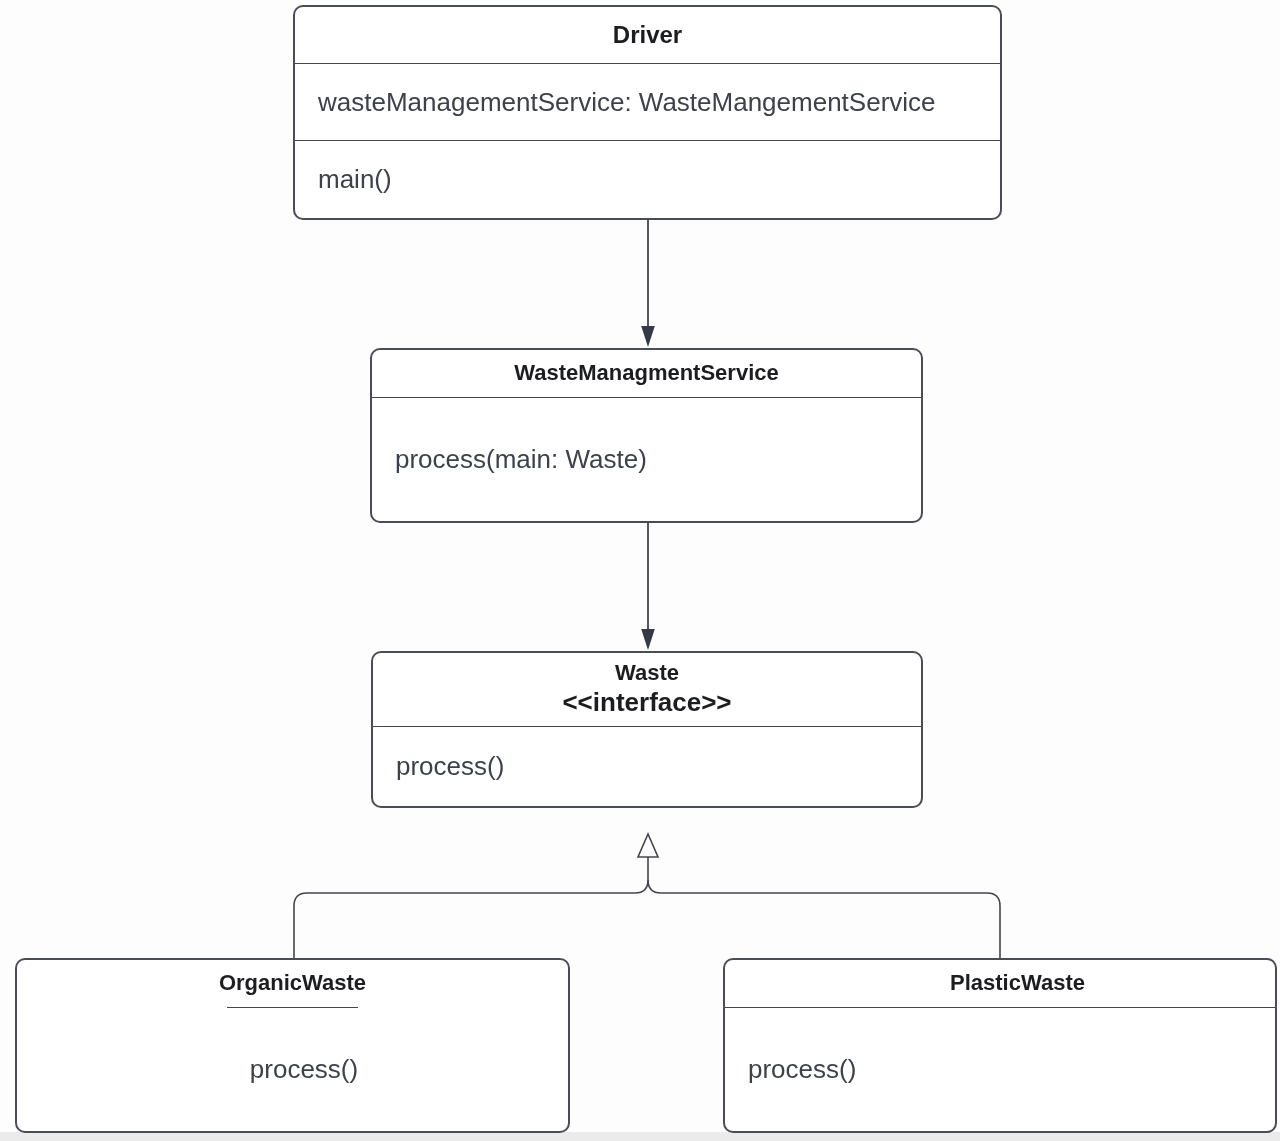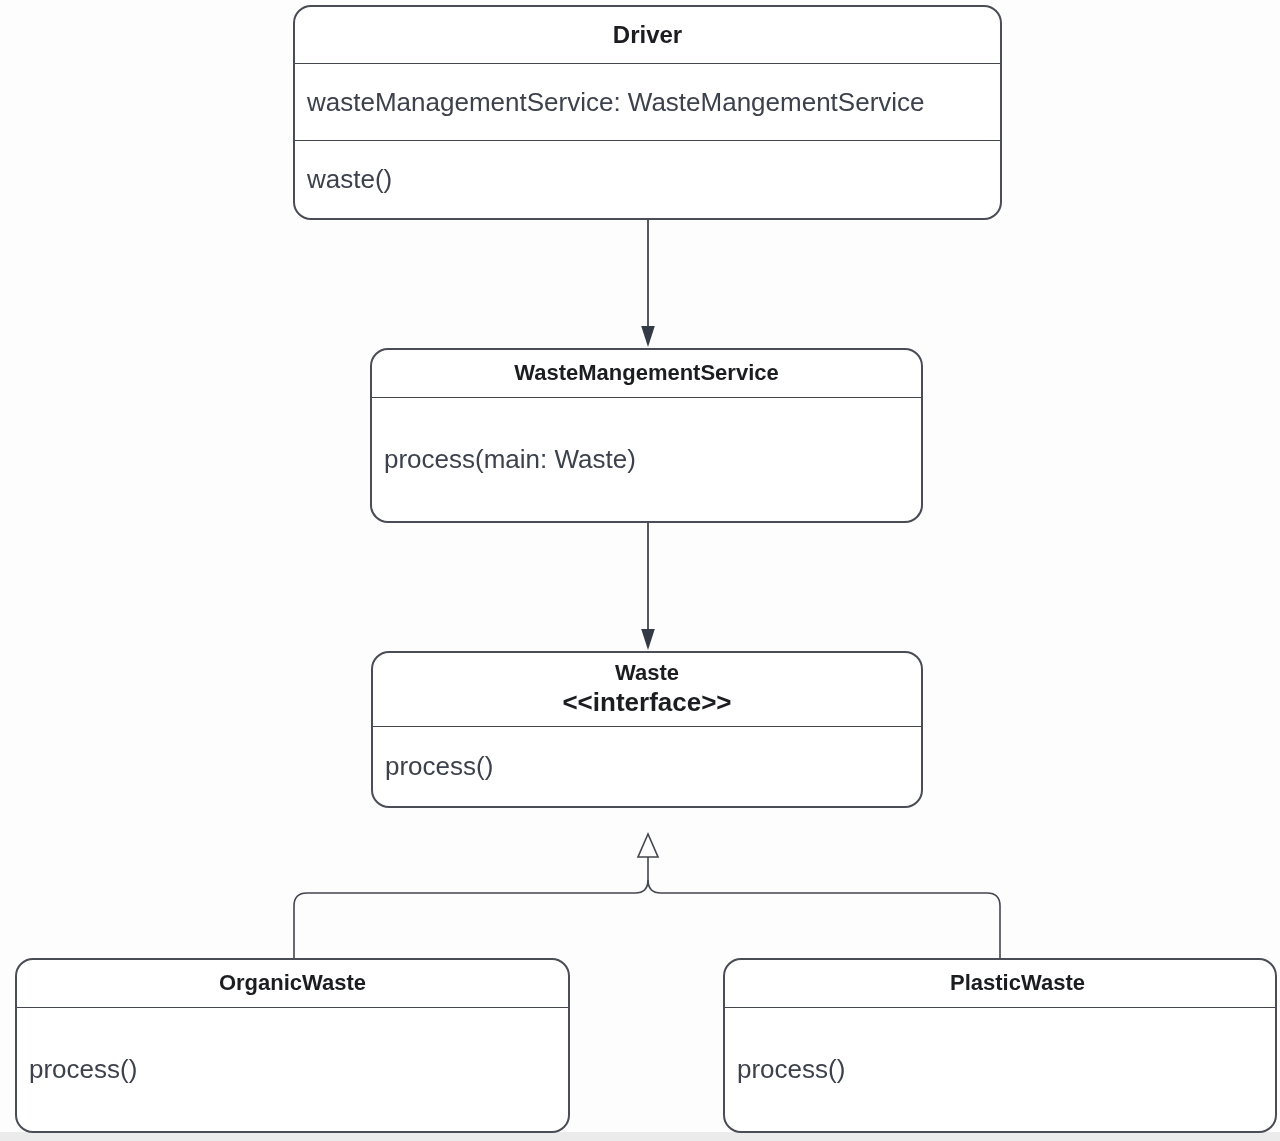--- a/index.html
+++ b/index.html
@@ -20,21 +20,21 @@
     position: absolute;
     left: 0; top: 1132px;
     width: 1280px; height: 9px;
     background: #ebebeb;
   }
   .uml-class {
     position: absolute;
     box-sizing: border-box;
     background: #ffffff;
     border: 2px solid #4a4d55;
-    border-radius: 18px;
+    border-radius: 10px;
     display: flex;
     flex-direction: column;
     overflow: hidden;
   }
   .sec { box-sizing: border-box; flex: 0 0 auto; }
   .sec + .sec { border-top: 1.5px solid #43464d; }
   .sec.grow { flex: 1 1 auto; }
   .title-sec {
     display: flex;
     flex-direction: column;
@@ -43,21 +43,21 @@
     font-weight: bold;
     color: #1c1d20;
     font-size: 22px;
     line-height: 1.22;
   }
   .title-lg { font-size: 24px; }
   .stereotype { font-size: 26px; }
   .body-row {
     display: flex;
     align-items: center;
-    padding-left: 12px;
+    padding-left: 23px;
     font-size: 26px;
     color: #3c414b;
   }
 </style>
 </head>
 <body>
 
 <div class="canvas">
 
   <div class="page-edge"></div>
@@ -82,44 +82,44 @@
   </svg>
 
   <div class="uml-class" style="left:293px; top:5px; width:709px; height:215px;">
     <div class="sec title-sec title-lg" style="height:56px;">
       <span>Driver</span>
     </div>
     <div class="sec body-row" style="height:77px;">
       <span>wasteManagementService: WasteMangementService</span>
     </div>
     <div class="sec grow body-row">
-      <span>waste()</span>
+      <span>main()</span>
     </div>
   </div>
 
   <div class="uml-class" style="left:370px; top:348px; width:553px; height:175px;">
     <div class="sec title-sec" style="height:47px;">
-      <span>WasteMangementService</span>
+      <span>WasteManagmentService</span>
     </div>
     <div class="sec grow body-row">
       <span>process(main: Waste)</span>
     </div>
   </div>
 
   <div class="uml-class" style="left:371px; top:651px; width:552px; height:157px;">
     <div class="sec title-sec" style="height:73px;">
       <span>Waste</span>
       <span class="stereotype">&lt;&lt;interface&gt;&gt;</span>
     </div>
     <div class="sec grow body-row">
       <span>process()</span>
     </div>
   </div>
 
-  <div class="uml-class" style="left:15px; top:958px; width:555px; height:175px;">
+  <div class="uml-class" style="left:15px; top:958px; width:555px; height:175px;align-items:center;">
     <div class="sec title-sec" style="height:47px;">
       <span>OrganicWaste</span>
     </div>
     <div class="sec grow body-row">
       <span>process()</span>
     </div>
   </div>
 
   <div class="uml-class" style="left:723px; top:958px; width:554px; height:175px;">
     <div class="sec title-sec" style="height:47px;padding-left:35px;">

